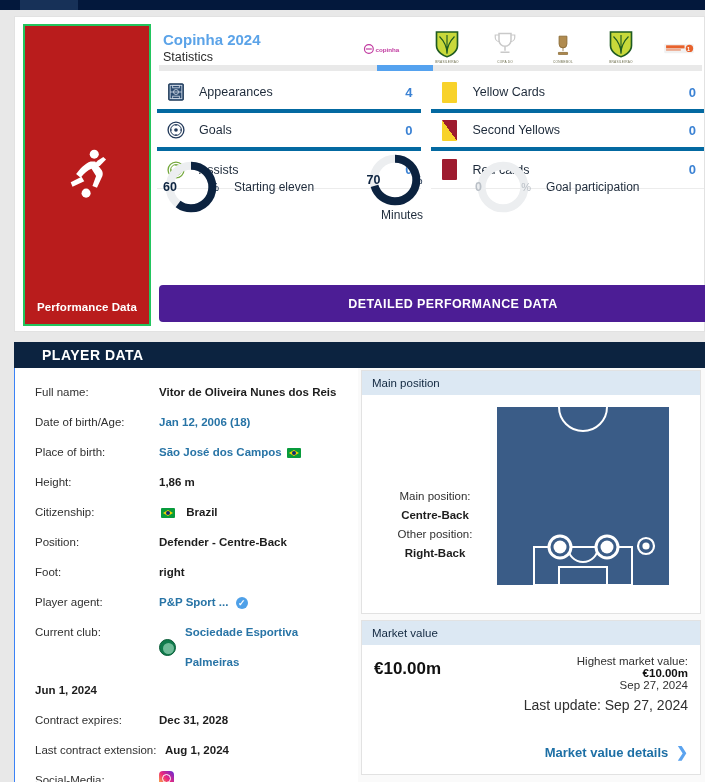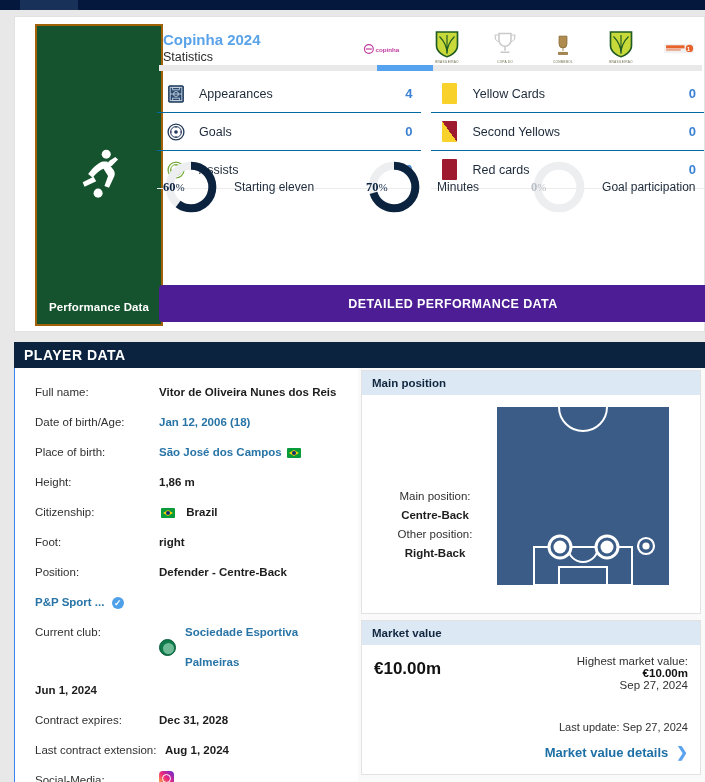--- a/index.html
+++ b/index.html
@@ -20,22 +20,22 @@
   .page {
     position: absolute; left: 14px; top: 14px; width: 691px; height: 768px;
   }
 
   
   .perf-card {
     position: absolute; left: 0; top: 2px; width: 691px; height: 316px;
     background: #ffffff; border: 1px solid #e2e2e2;
   }
   .perf-left {
-    position: absolute; left: 20px; top: 7px; width: 128px; height: 302px;
-    background: #14532d; border: 2px solid #a16207;
+    position: absolute; left: 8px; top: 7px; width: 128px; height: 302px;
+    background: #b91c1c; border: 2px solid #22c55e;
   }
   .perf-left-label {
     position: absolute; bottom: 11px; left: 0; width: 100%;
     text-align: center; color: #ffffff; font-size: 11.5px; font-weight: bold;
     letter-spacing: .1px;
   }
   .silhouette {
     position: absolute; left: 50%; top: 50%; transform: translate(-50%,-50%);
     width: 58px; height: 58px;
   }
@@ -69,21 +69,21 @@
     background: #55a2ef;
   }
 
   .stat-cols {
     position: absolute; left: 0; top: 58px; width: 100%;
     display: flex;
   }
   .stat-col { width: 50%; }
   .stat-row {
     position: relative; height: 38px; display: flex; align-items: center;
-    border-bottom: 1px solid #0369a1;
+    border-bottom: 4px solid #0369a1;
     padding: 0 8px 0 8px;
   }
   .stat-row:last-child { border-bottom: 1px solid #ececec; }
   .stat-col.left .stat-row { margin-right: 10px; }
   .stat-icon { width: 22px; height: 22px; flex: 0 0 22px; margin-right: 12px; display:flex; align-items:center; justify-content:center;}
   .stat-label { font-size: 12.5px; color: #1d2a3a; flex: 1; }
   .stat-value { font-size: 13px; color: #3b82d4; font-weight: bold; }
 
   .card-yellow { width: 15px; height: 21px; background: #f8d22a; border-radius: 1px; }
   .card-red { width: 15px; height: 21px; background: #9e1b2f; border-radius: 1px; }
@@ -91,43 +91,43 @@
      background: linear-gradient(to bottom left, #9e1b2f 0 50%, #f8d22a 50% 100%); }
 
   .donuts {
     position: absolute; left: 0; top: 132px; width: 100%; height: 76px;
     display: flex; align-items: center;
   }
   .donut-item { display: flex; align-items: center; }
   .donut { position: relative; width: 56px; height: 56px; }
   .donut svg { display: block; }
   .donut-pct {
-    position: absolute; inset: 0; display: flex; align-items: center; justify-content: flex-start;
-    font-size: 12.5px; font-weight: bold; color: #0c2340; font-family: Liberation Serif, serif;
+    position: absolute; inset: 0; display: flex; align-items: center; justify-content: space-between;
+    font-size: 12.5px; font-weight: bold; color: #0c2340;
   }
   .donut-pct .unit { font-weight: normal; font-size: 11px; }
   .donut-pct.zero { color: #b9bfc6; }
   .donut-label { font-size: 12px; color: #1d2a3a; margin-left: 15px; }
 
   .perf-btn {
     position: absolute; left: 2px; top: 268px; width: 588px; height: 37px;
     background: #4c1d95; border-radius: 4px; border: none;
     color: #ffffff; font-size: 12.5px; font-weight: bold; letter-spacing: .4px;
     display: flex; align-items: center; justify-content: center; cursor: pointer;
   }
 
   
   .pd-wrap {
     position: absolute; left: 0; top: 328px; width: 691px; height: 440px;
   }
   .pd-header {
     position: absolute; left: 0; top: 0; width: 691px; height: 26px;
     background: #0c2340; color: #ffffff;
     font-size: 14px; font-weight: bold; letter-spacing: .5px;
-    display: flex; align-items: center; padding-left: 10px;
+    display: flex; align-items: center; padding-left: 28px;
   }
   .pd-body { position: absolute; left: 0; top: 26px; width: 691px; height: 414px; }
   .pd-left {
     position: absolute; left: 0; top: 0; width: 344px; height: 414px;
     background: #ffffff; border-left: 1px solid #3b82f6; padding: 10px 0 0 0;
   }
   .pd-row { display: flex; align-items: flex-start; min-height: 30px; padding: 5px 8px 5px 20px; }
   .pd-key { width: 124px; flex: 0 0 124px; font-size: 11.5px; color: #303030; line-height: 18px; }
   .pd-val { font-size: 11.5px; color: #1d1d1d; font-weight: bold; line-height: 18px; }
   .pd-val.blue { color: #2874a6; }
@@ -151,42 +151,42 @@
 
   .ig-icon { width:15px; height:15px; border-radius:4px;
           background: linear-gradient(45deg,#f9ce34,#ee2a7b,#6228d7);
           display:flex; align-items:center; justify-content:center; }
   .ig-icon::after { content:""; width:7px; height:7px; border:1.5px solid #fff; border-radius:50%; }
 
   .pd-right { position: absolute; left: 344px; top: 0; width: 347px; height: 414px; background: #fafafa; }
   .panel { background: #ffffff; border: 1px solid #e2e2e2; }
   .panel-head {
     height: 24px; background: #dce8f3; color: #11273f;
-    font-size: 11.5px; font-weight: bold; display: flex; align-items: center; padding-left: 10px;
+    font-size: 11.5px; font-weight: normal; display: flex; align-items: center; padding-left: 10px;
   }
   .pos-panel { position: absolute; left: 3px; top: 2px; width: 340px; height: 244px; }
   .pos-body { position: relative; height: 218px; }
   .pos-texts { position: absolute; left: 14px; top: 92px; width: 118px; text-align: center; }
   .pos-texts .lt { font-size: 11.5px; color: #303030; line-height: 19px; }
   .pos-texts .lv { font-size: 11.5px; color: #1d1d1d; font-weight: bold; line-height: 19px; }
   .pitch {
     position: absolute; left: 133px; top: 10px; width: 176px; height: 182px;
     background: #3a5c87; border: 2px solid #ffffff;
   }
   .pitch svg { display: block; }
 
   .mv-panel { position: absolute; left: 3px; top: 252px; width: 340px; height: 155px; }
   .mv-body { position: relative; height: 129px; padding: 10px 12px; }
   .mv-cur-label { font-size: 11.5px; color: #303030; }
   .mv-cur-val { font-size: 17px; font-weight: bold; color: #111111; margin-top: 4px; }
   .mv-right { position: absolute; right: 12px; top: 10px; text-align: right; }
   .mv-right .l1 { font-size: 11.5px; color: #303030; }
   .mv-right .l2 { font-size: 11.5px; color: #111; font-weight: bold; }
   .mv-right .l3 { font-size: 11.5px; color: #303030; }
-  .mv-right .l4 { font-size: 11px; color: #303030; margin-top: 30px; }
+  .mv-right .l4 { font-size: 14px; color: #303030; margin-top: 6px; }
   .mv-details {
     position: absolute; right: 12px; bottom: 14px;
     color: #1d6fa5; font-size: 13px; font-weight: bold; cursor: pointer;
     display: flex; align-items: center; gap: 8px;
   }
   .chev { font-size: 14px; color: #5ba3ef; }
 </style>
 </head>
 <body>
 
@@ -355,38 +355,38 @@
               <circle cx="21" cy="21" r="16" fill="none" stroke="#0c2340" stroke-width="6" stroke-dasharray="60.3 100.5" transform="rotate(-90 21 21)"></circle>
             </svg>
             <div class="donut-pct">
                 <span>60</span>
                 <span class="unit">%</span>
               </div>
           </div>
           <div class="donut-label">Starting eleven</div>
         </div>
 
+        <div class="donut-item" style="margin-left:52px;flex-direction:column;">
+          <div class="donut">
+            <svg width="56" height="56" viewBox="0 0 42 42">
+              <circle cx="21" cy="21" r="16" fill="none" stroke="#eceef0" stroke-width="6"></circle>
+              <circle cx="21" cy="21" r="16" fill="none" stroke="#0c2340" stroke-width="6" stroke-dasharray="70.4 100.5" transform="rotate(-90 21 21)"></circle>
+            </svg>
+            <div class="donut-pct">
+                <span>70</span>
+                <span class="unit">%</span>
+              </div>
+          </div>
+          <div class="donut-label">Minutes</div>
+        </div>
+
         <div class="donut-item" style="margin-left:52px;">
           <div class="donut">
             <svg width="56" height="56" viewBox="0 0 42 42">
               <circle cx="21" cy="21" r="16" fill="none" stroke="#eceef0" stroke-width="6"></circle>
-              <circle cx="21" cy="21" r="16" fill="none" stroke="#0c2340" stroke-width="6" stroke-dasharray="70.4 100.5" transform="rotate(-90 21 21)"></circle>
-            </svg>
-            <div class="donut-pct">
-                <span>70</span>
-                <span class="unit">%</span>
-              </div>
-          </div>
-          <div class="donut-label">Minutes</div>
-        </div>
-
-        <div class="donut-item" style="margin-left:52px;">
-          <div class="donut">
-            <svg width="56" height="56" viewBox="0 0 42 42">
-              <circle cx="21" cy="21" r="16" fill="none" stroke="#eceef0" stroke-width="6"></circle>
             </svg>
             <div class="donut-pct zero">
                 <span>0</span>
                 <span class="unit">%</span>
               </div>
           </div>
           <div class="donut-label">Goal participation</div>
         </div>
       </div>
 
@@ -420,28 +420,29 @@
           <div class="pd-val">1,86 m</div>
         </div>
         <div class="pd-row">
           <div class="pd-key">Citizenship:</div>
           <div class="pd-val">
             <span class="flag"></span>
             <span style="margin-left:6px">Brazil</span>
           </div>
         </div>
         <div class="pd-row">
+          <div class="pd-key">Position:</div>
+          <div class="pd-val">Defender - Centre-Back</div>
+        </div>
+        <div class="pd-row">
           <div class="pd-key">Foot:</div>
           <div class="pd-val">right</div>
         </div>
         <div class="pd-row">
-          <div class="pd-key">Position:</div>
-          <div class="pd-val">Defender - Centre-Back</div>
-        </div>
-        <div class="pd-row">
+          <div class="pd-key">Player agent:</div>
           <div class="pd-val blue">
             <span>P&amp;P Sport ...</span>
             <span class="verified"></span>
           </div>
         </div>
         <div class="pd-row" style="min-height:58px;">
           <div class="pd-key">Current club:</div>
           <div style="position:relative;padding-left:26px;">
             <span class="club-logo" style="position:absolute;left:0;top:16px;"></span>
             <div class="pd-val blue">Sociedade Esportiva</div>

